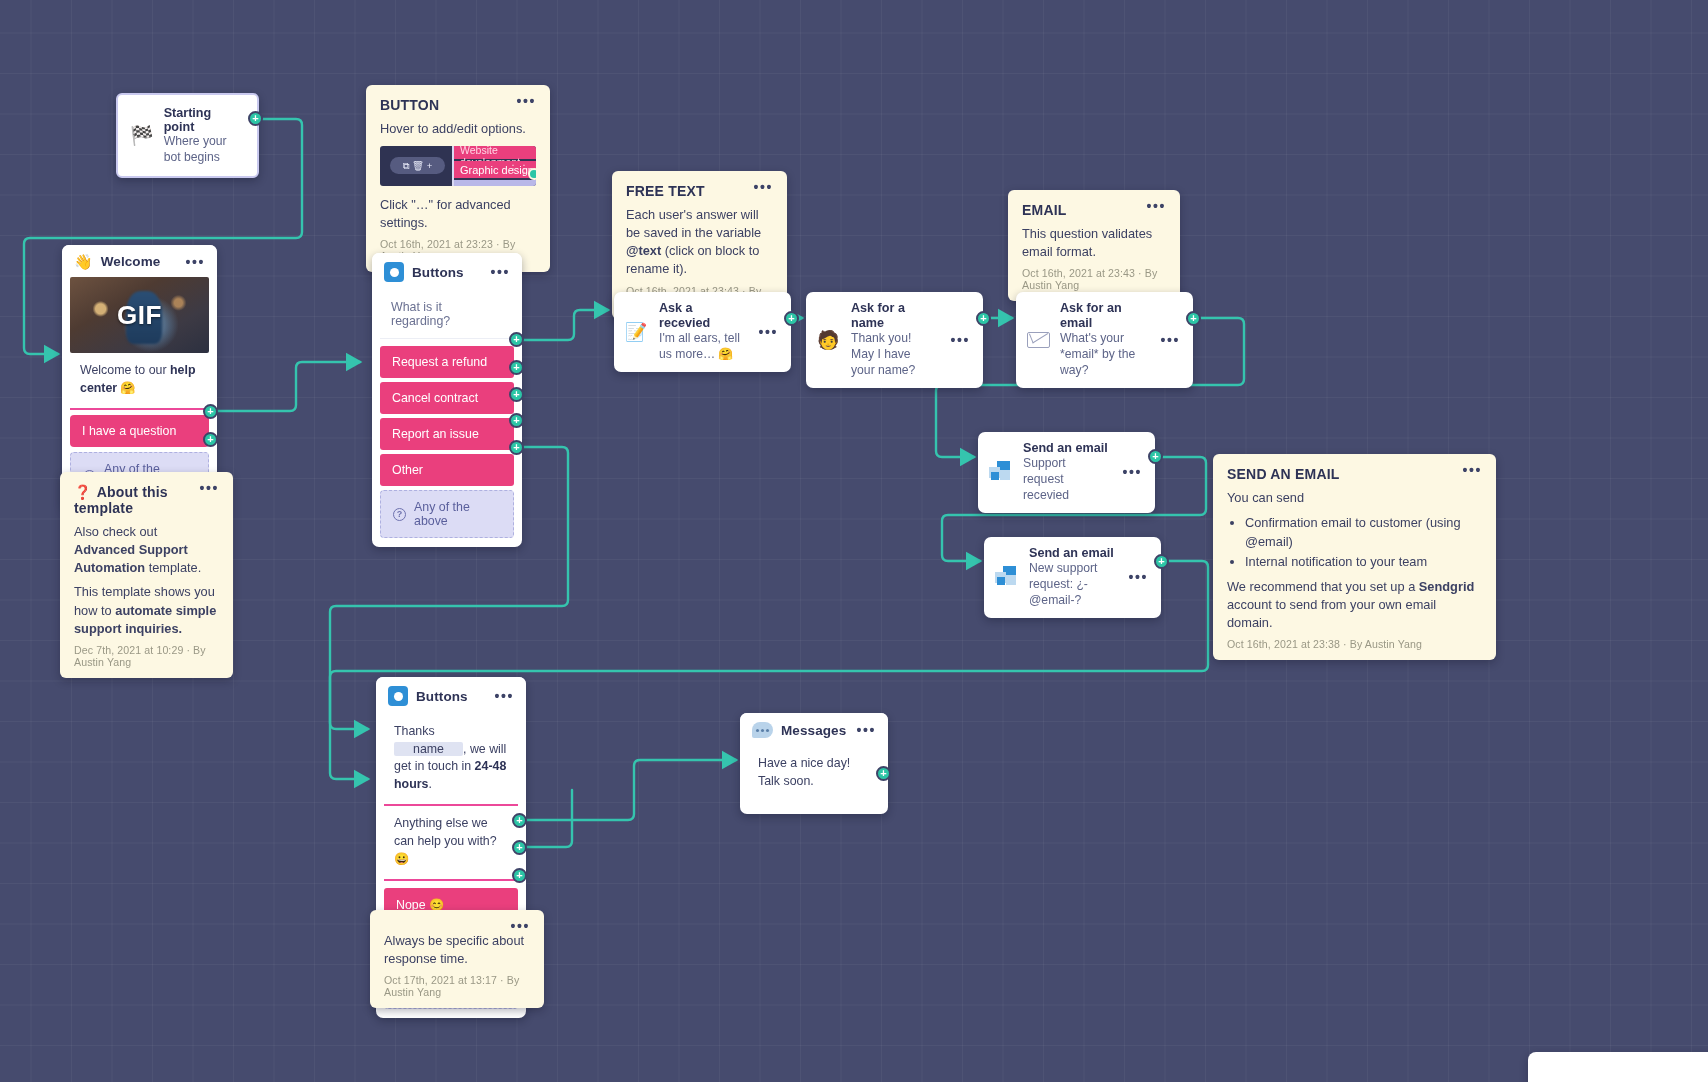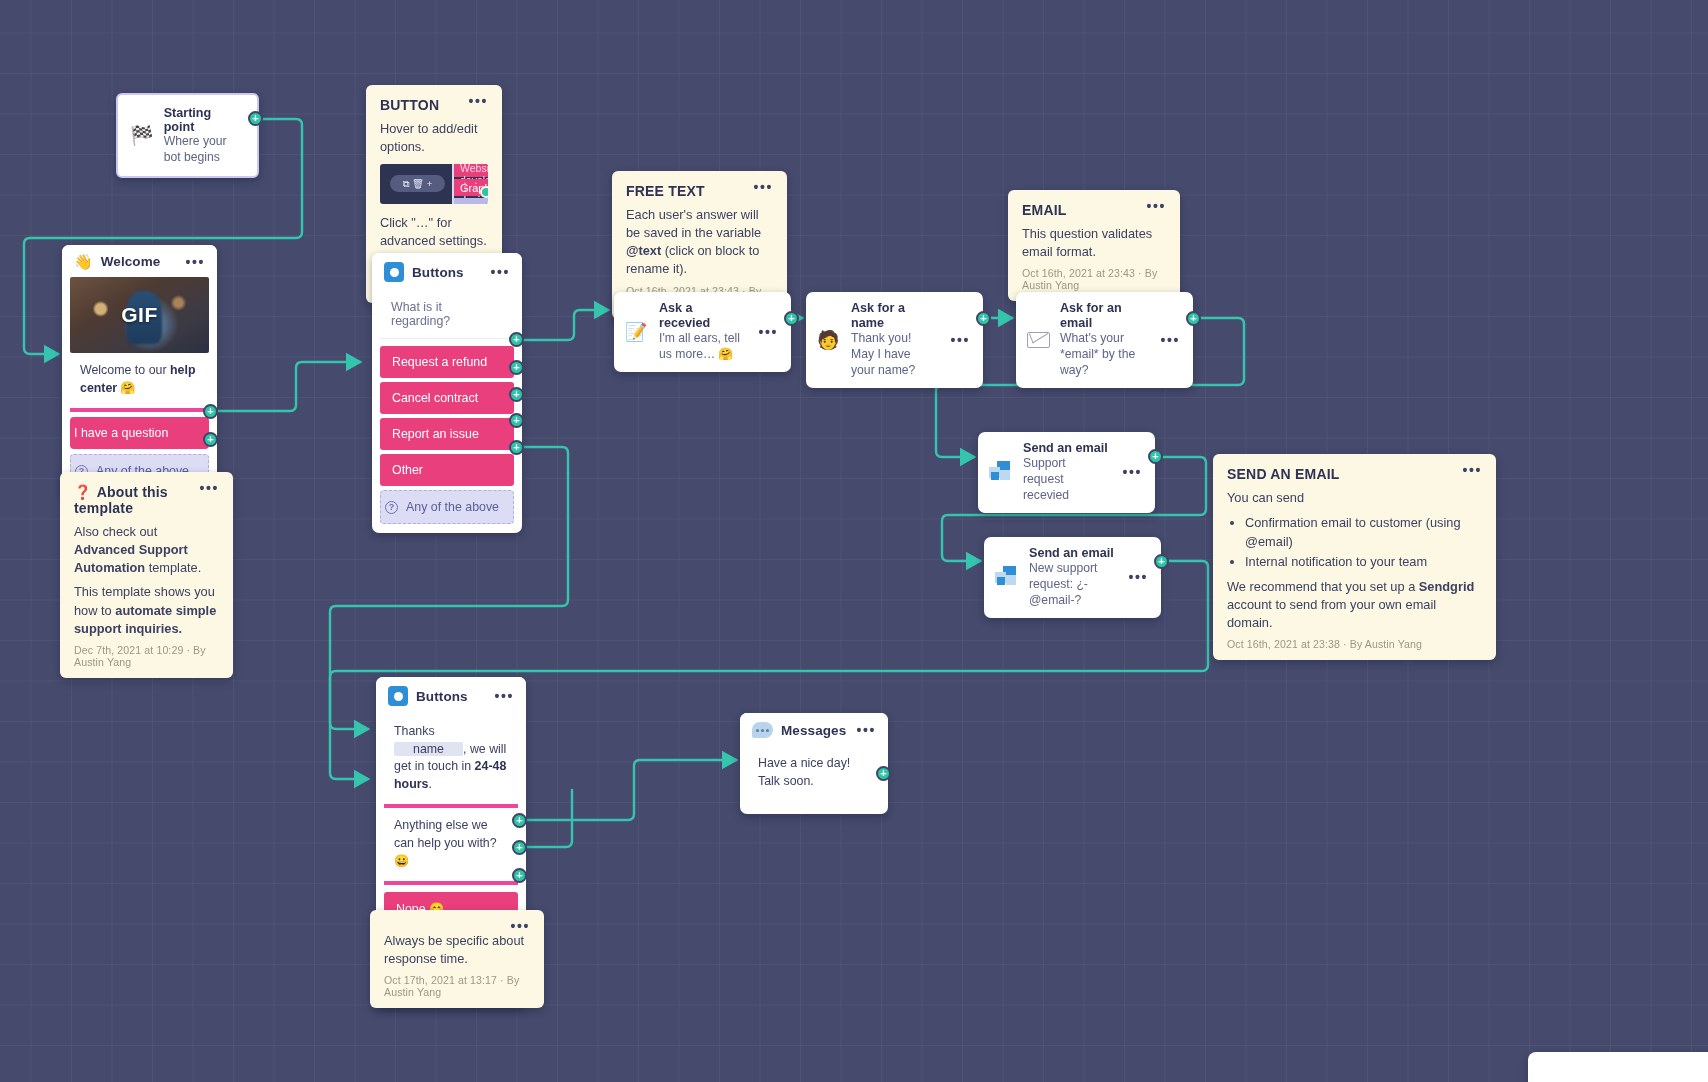--- a/index.html
+++ b/index.html
@@ -72,33 +72,33 @@
     overflow: hidden;
   }
   .gif-wrap .bgimg::after{
     content:""; position:absolute; left:40%; top:18%; width:26%; height:70%;
     background: linear-gradient(180deg,#2a4e74 0%, #1e3b5c 100%);
     border-radius: 40% 40% 20% 20%;
     filter: blur(1px);
   }
   .gif-label {
     position: absolute; left: 0; right: 0; top: 50%; transform: translateY(-50%);
-    text-align: center; color: #fff; font-size: 21px; font-weight: bold;
+    text-align: center; color: #fff; font-size: 26px; font-weight: bold;
     text-shadow: 0 1px 3px rgba(0,0,0,.6); letter-spacing: .5px;
   }
   .bubble-txt {
     margin: 0 8px; background: #fff; padding: 9px 10px 11px 10px;
     font-size: 12.4px; color: #3c4163; line-height: 1.42;
-    border-bottom: 4px solid #ec4899;
+    border-bottom: 2px solid #ec4899;
   }
   .bubble-txt b { font-weight: bold; color: #2e3356; }
 
   .opt {
     position: relative; margin: 5px 8px 0 8px; border-radius: 4px;
-    padding: 9px 4px; font-size: 12.4px; color: #fff; font-weight: 500;
+    padding: 9px 12px; font-size: 12.4px; color: #fff; font-weight: 500;
   }
   .opt.pink { background: #ea3f7d; }
   .opt.any {
     background: #dcdcf5; color: #5a5f9c; display: flex; align-items: center; gap: 8px;
     border: 1px dashed #aeb0e0;
   }
   .opt.any .qm {
     width: 13px; height: 13px; border-radius: 50%; border: 1.4px solid #6e72ae;
     font-size: 9px; display: flex; align-items: center; justify-content: center;
     color: #6e72ae; font-weight: bold; flex: 0 0 auto;
@@ -239,21 +239,21 @@
 
   <div class="node start" style="left:116px; top:93px; width:143px;">
     <span class="flag">🏁</span>
     <div>
       <div class="s-t">Starting point</div>
       <div class="s-s">Where your bot begins</div>
     </div>
   </div>
   <div class="plug" style="left:248px; top:111px;"></div>
 
-  <div class="note" style="left:366px; top:85px; width:136px;">
+  <div class="note" style="left:366px; top:85px; width:184px;">
     <div class="note-hd">
       <span class="nh-txt">BUTTON</span>
       <span class="dots">•••</span>
     </div>
     <p>Hover to add/edit options.</p>
     <div class="prev">
       <div class="row1">
           <span>Website development</span>
         </div>
       <div class="row2">

